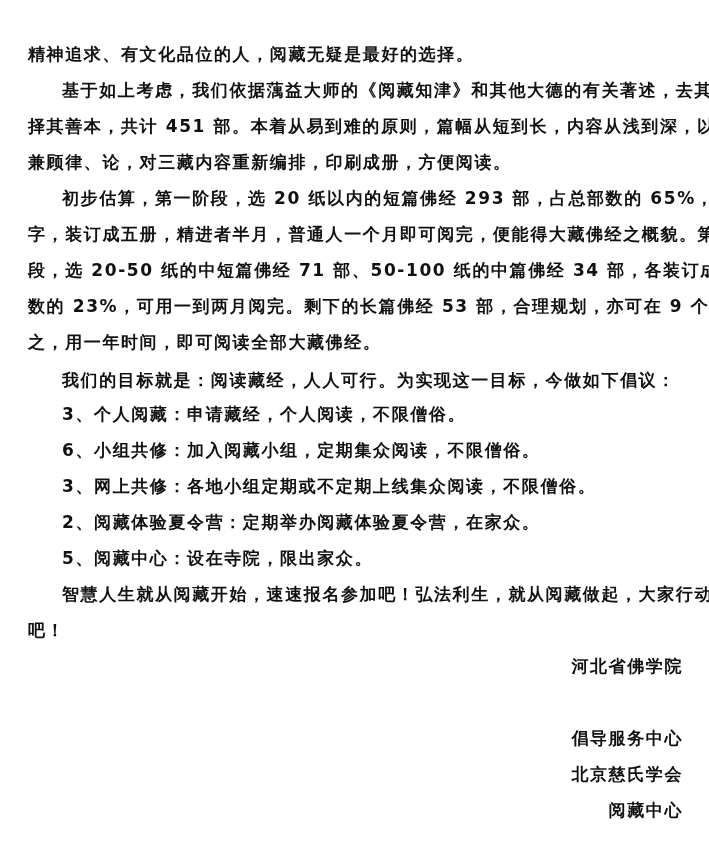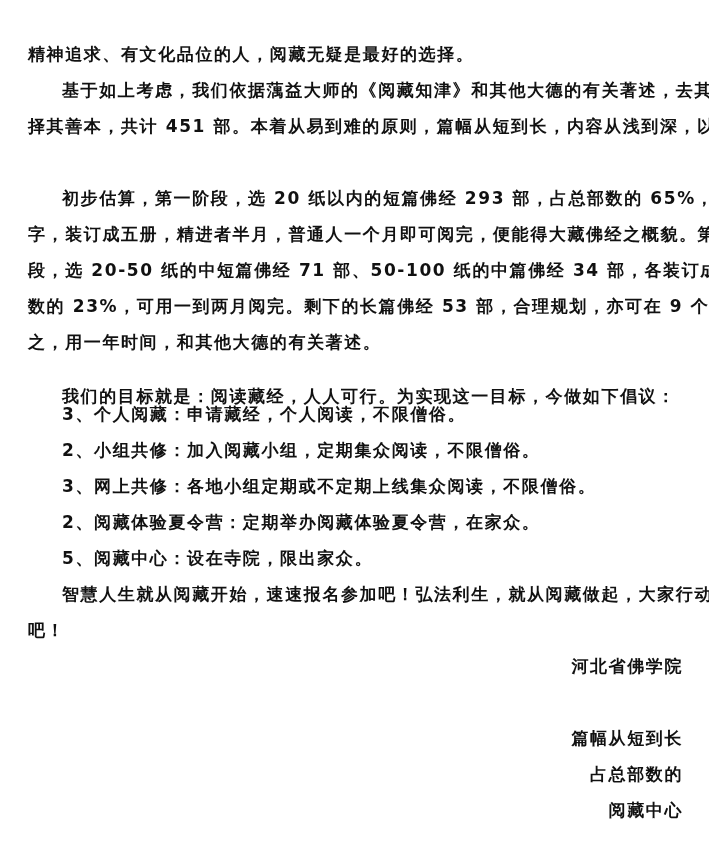--- a/index.html
+++ b/index.html
@@ -17,32 +17,33 @@
   .indent { left: 62px; width: 621px; }
   .right { left: auto; right: 26px; width: auto; text-align: left; }
 </style>
 </head>
 <body>
 
 <div class="page">
   <div class="line" style="top:10px">精神追求、有文化品位的人，阅藏无疑是最好的选择。</div>
   <div class="line indent" style="top:46px">基于如上考虑，我们依据蕅益大师的《阅藏知津》和其他大德的有关著述，去其重复，</div>
   <div class="line" style="top:82px">择其善本，共计 451 部。本着从易到难的原则，篇幅从短到长，内容从浅到深，以经为主，</div>
+  <div class="line" style="top:118px">兼顾律、论，对三藏内容重新编排，印刷成册，方便阅读。</div>
   <div class="line indent" style="top:154px">初步估算，第一阶段，选 20 纸以内的短篇佛经 293 部，占总部数的 65%，合计 92 万</div>
   <div class="line" style="top:190px">字，装订成五册，精进者半月，普通人一个月即可阅完，便能得大藏佛经之概貌。第二阶</div>
   <div class="line" style="top:226px">段，选 20-50 纸的中短篇佛经 71 部、50-100 纸的中篇佛经 34 部，各装订成五册，共占总部</div>
   <div class="line" style="top:262px">数的 23%，可用一到两月阅完。剩下的长篇佛经 53 部，合理规划，亦可在 9 个月阅完。总</div>
-  <div class="line" style="top:298px">之，用一年时间，和其他大德的有关著述。</div>
-  <div class="line indent" style="top:352px">我们的目标就是：阅读藏经，人人可行。为实现这一目标，今做如下倡议：</div>
+  <div class="line" style="top:298px">之，用一年时间，即可阅读全部大藏佛经。</div>
+  <div class="line indent" style="top:336px">我们的目标就是：阅读藏经，人人可行。为实现这一目标，今做如下倡议：</div>
   <div class="line indent" style="top:370px">3、个人阅藏：申请藏经，个人阅读，不限僧俗。</div>
-  <div class="line indent" style="top:406px">2、小组共修：加入阅藏小组，定期集众阅读，不限僧俗。</div>
+  <div class="line indent" style="top:406px">6、小组共修：加入阅藏小组，定期集众阅读，不限僧俗。</div>
   <div class="line indent" style="top:442px">3、网上共修：各地小组定期或不定期上线集众阅读，不限僧俗。</div>
   <div class="line indent" style="top:478px">2、阅藏体验夏令营：定期举办阅藏体验夏令营，在家众。</div>
   <div class="line indent" style="top:514px">5、阅藏中心：设在寺院，限出家众。</div>
   <div class="line indent" style="top:550px">智慧人生就从阅藏开始，速速报名参加吧！弘法利生，就从阅藏做起，大家行动起来</div>
   <div class="line" style="top:586px">吧！</div>
 
   <div class="line right" style="top:622px">河北省佛学院</div>
-  <div class="line right" style="top:694px">篇幅从短到长</div>
-  <div class="line right" style="top:730px">占总部数的</div>
+  <div class="line right" style="top:694px">倡导服务中心</div>
+  <div class="line right" style="top:730px">北京慈氏学会</div>
   <div class="line right" style="top:766px">阅藏中心</div>
   <div class="line right" style="top:836px; font-size:15px;">2015/12/12</div>
 </div>
 
 </body></html>

